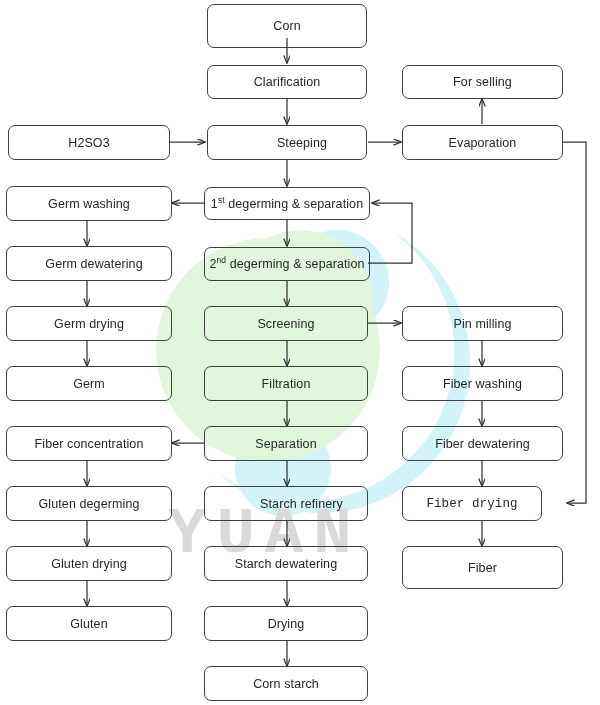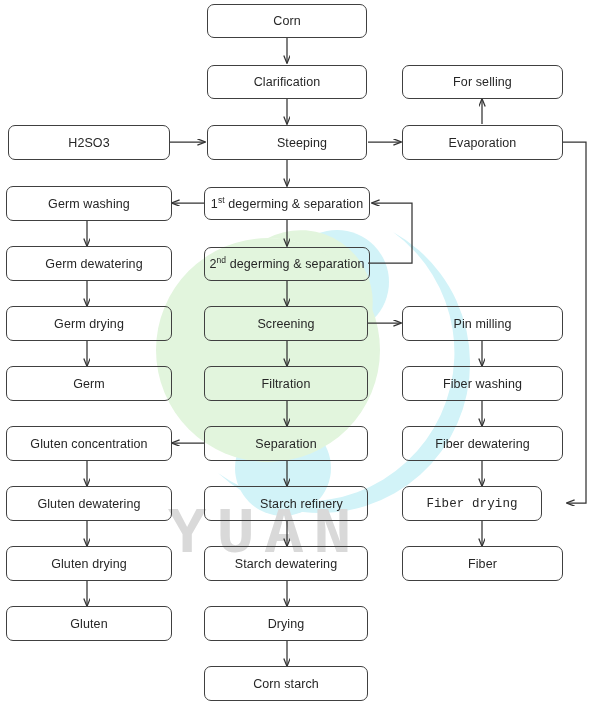--- a/index.html
+++ b/index.html
@@ -153,21 +153,21 @@
       <path d="M482,521 L482,546"></path>
 
       <path d="M87,461 L87,486"></path>
 
       <path d="M87,521 L87,546"></path>
 
       <path d="M87,581 L87,606"></path>
     </g>
   </svg>
 
-  <div class="node" style="left:207px;top:4px;width:160px;height:34px;">Corn</div>
+  <div class="node" style="left:207px;top:4px;width:160px;height:44px;">Corn</div>
 
   <div class="node" style="left:207px;top:65px;width:160px;height:34px;">Clarification</div>
 
   <div class="node" style="left:207px;top:125px;width:160px;height:35px;padding-left:30px;">Steeping</div>
 
   <div class="node" style="left:204px;top:187px;width:166px;height:33px;">
     <span><span>1</span><sup>st</sup><span> degerming &amp; separation</span></span>
   </div>
 
   <div class="node" style="left:204px;top:247px;width:166px;height:34px;">
@@ -191,35 +191,35 @@
   <div class="node" style="left:8px;top:125px;width:162px;height:35px;">H2SO3</div>
 
   <div class="node" style="left:6px;top:186px;width:166px;height:35px;text-align:center;">Germ washing</div>
 
   <div class="node" style="left:6px;top:246px;width:166px;height:35px;padding-left:10px;">Germ dewatering</div>
 
   <div class="node" style="left:6px;top:306px;width:166px;height:35px;">Germ drying</div>
 
   <div class="node" style="left:6px;top:366px;width:166px;height:35px;">Germ</div>
 
-  <div class="node" style="left:6px;top:426px;width:166px;height:35px;">Gluten concentration</div>
-
-  <div class="node" style="left:6px;top:486px;width:166px;height:35px;">Gluten dewatering</div>
+  <div class="node" style="left:6px;top:426px;width:166px;height:35px;">Fiber concentration</div>
+
+  <div class="node" style="left:6px;top:486px;width:166px;height:35px;">Gluten degerming</div>
 
   <div class="node" style="left:6px;top:546px;width:166px;height:35px;">Gluten drying</div>
 
   <div class="node" style="left:6px;top:606px;width:166px;height:35px;">Gluten</div>
 
   <div class="node" style="left:402px;top:65px;width:161px;height:34px;">For selling</div>
 
   <div class="node" style="left:402px;top:125px;width:161px;height:35px;">Evaporation</div>
 
   <div class="node" style="left:402px;top:306px;width:161px;height:35px;">Pin milling</div>
 
   <div class="node" style="left:402px;top:366px;width:161px;height:35px;">Fiber washing</div>
 
   <div class="node" style="left:402px;top:426px;width:161px;height:35px;">Fiber dewatering</div>
 
   <div class="node" style="left:402px;top:486px;width:140px;height:35px;font-family:Liberation Mono, monospace;">Fiber drying</div>
 
-  <div class="node" style="left:402px;top:546px;width:161px;height:35px;">Fiber</div>
+  <div class="node" style="left:402px;top:546px;width:161px;height:43px;">Fiber</div>
 
 </div>
 
 </body></html>

